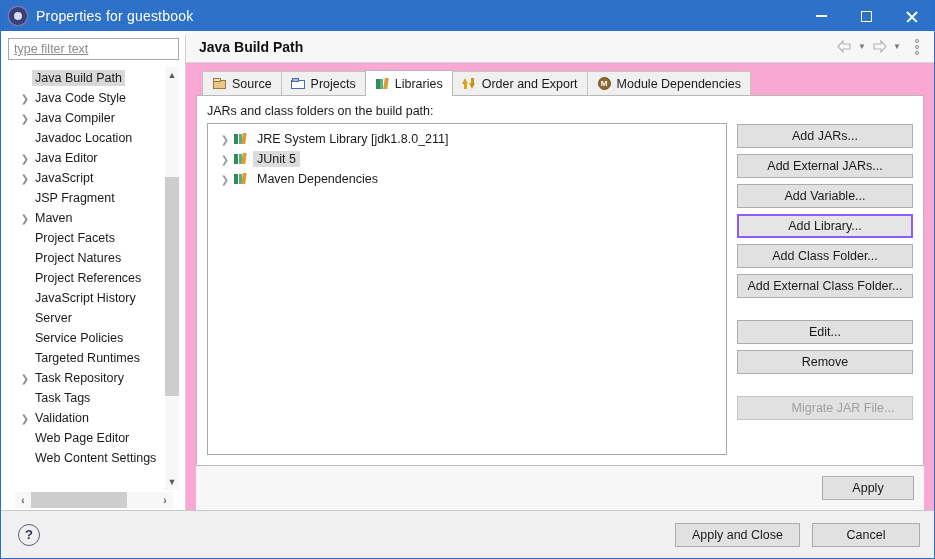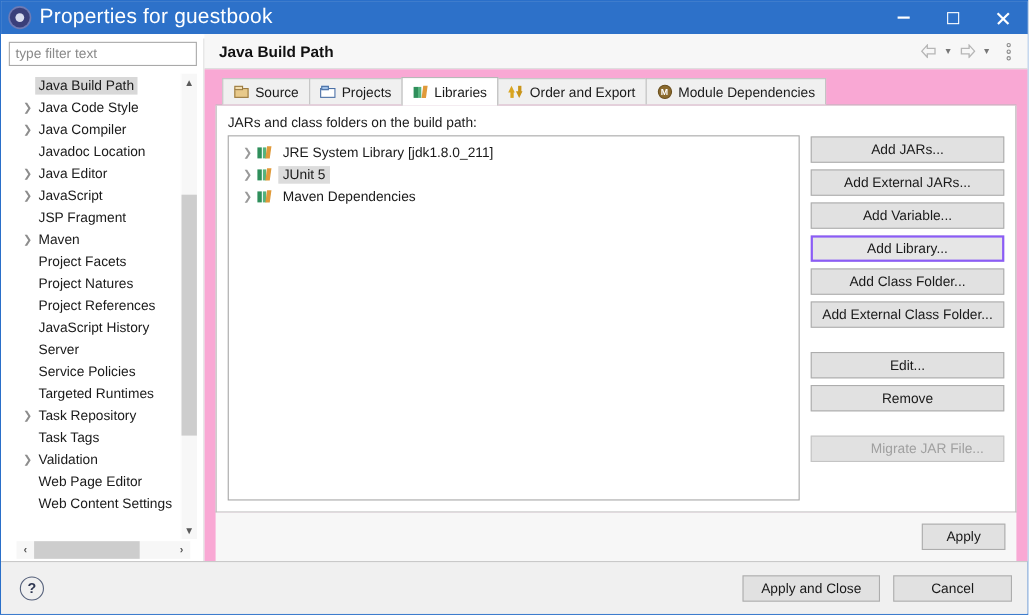--- a/index.html
+++ b/index.html
@@ -36,21 +36,21 @@
     width: 18px; height: 18px; border-radius: 50%;
     background: #3a3f7a;
     box-shadow: 0 0 0 1.5px #6e7bb5;
   }
   .gear-inner {
     position: absolute; left: 6px; top: 6px;
     width: 8px; height: 8px; border-radius: 50%;
     background: #d8dcef;
   }
   .title-text {
-    font-size: 19px; letter-spacing: 0.2px;
+    font-size: 14px; letter-spacing: 0.2px;
     white-space: nowrap;
   }
   .win-ctrls { margin-left: auto; display: flex; height: 30px; }
   .win-btn {
     width: 45px; height: 30px;
     display: flex; align-items: center; justify-content: center;
     color: #ffffff;
   }
   .min-glyph { width: 11px; height: 1.5px; background: #ffffff; }
   .max-glyph { width: 11px; height: 11px; border: 1.5px solid #ffffff; }
@@ -73,20 +73,21 @@
     padding: 7px 6px 0 7px;
   }
   .filter-input {
     height: 22px; min-height: 22px;
     border: 1px solid #a9a9a9;
     background: #ffffff;
     display: flex; align-items: center;
     padding: 0 5px;
     font-size: 12.5px;
     color: #8a8a8a;
+    text-decoration: underline;
   }
   .tree-wrap {
     flex: 1 1 auto; margin-top: 7px;
     display: flex; min-height: 0;
     position: relative;
   }
   .tree-list {
     flex: 1 1 auto; overflow: hidden;
     padding-top: 1px;
   }
@@ -269,21 +270,21 @@
   }
   .btn.disabled { color: #a0a0a0; background: #e1e1e1; border-color: #c4c4c4; padding-left: 36px; }
   .btn-gap { height: 10px; min-height: 10px; }
 
   .apply-row {
     height: 44px; min-height: 44px;
     display: flex; align-items: center; justify-content: flex-end;
     padding-right: 10px;
     background: #f7f7f7;
   }
-  .btn-apply { width: 76px; }
+  .btn-apply { width: 92px; }
 
   
   .footer {
     height: 48px; min-height: 48px;
     background: #f0f0f0;
     border-top: 1px solid #c9c9c9;
     display: flex; align-items: center;
     padding: 0 14px 0 14px;
   }
   .help-icon {

